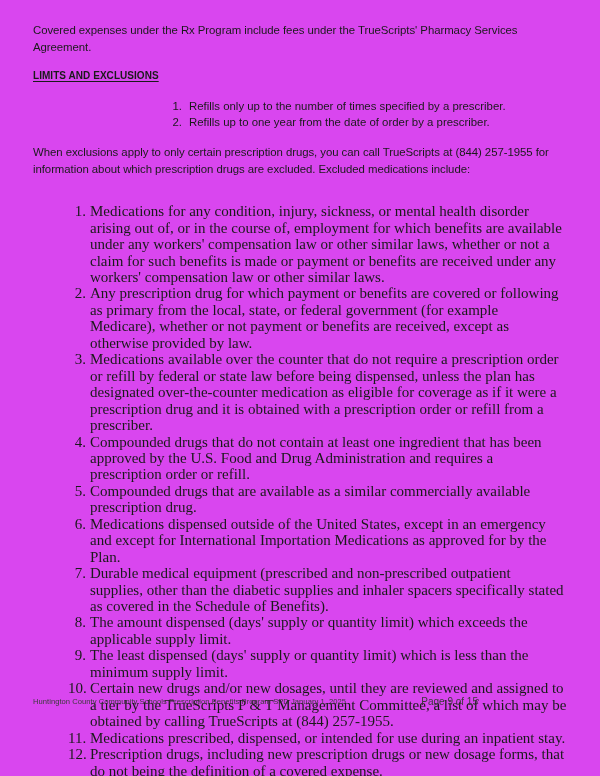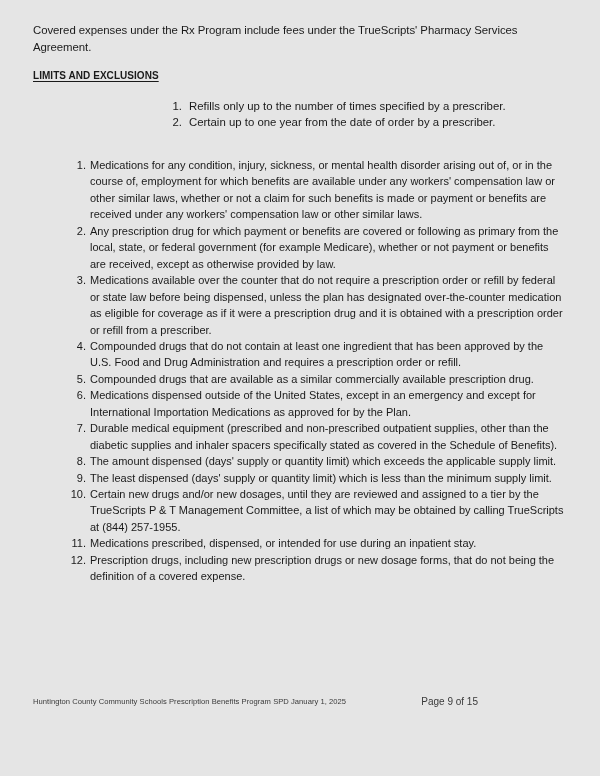--- a/index.html
+++ b/index.html
@@ -14,21 +14,21 @@
     position: relative;
     overflow: hidden;
     font-family: "Liberation Sans", sans-serif;
     color: #1a1a1a;
     -webkit-font-smoothing: antialiased;
   }
 
   .page {
     position: absolute;
     inset: 0;
-    background: #e5e5e5;
+    background: #d946ef;
     padding: 0;
   }
 
   .content {
     position: absolute;
     left: 33px;
     top: 22px;
     width: 534px;
   }
 
@@ -78,24 +78,25 @@
 
   ol.exclusions-list {
     margin: 0;
     padding: 0 0 0 37px;
     list-style: none;
     counter-reset: excl;
   }
   ol.exclusions-list > li {
     counter-increment: excl;
     position: relative;
-    font-size: 11px;
+    font-size: 15px;
     line-height: 16.45px;
     padding-left: 20px;
     margin: 0 0 0 0;
+    font-family: Liberation Serif, serif;
   }
   ol.exclusions-list > li::before {
     content: counter(excl) ".";
     position: absolute;
     left: -2px;
     top: 0;
     width: 18px;
     text-align: right;
   }
 
@@ -130,24 +131,25 @@
 
   <div class="content">
 
     <p class="body-para">Covered expenses under the Rx Program include fees under the TrueScripts' Pharmacy Services Agreement.</p>
 
     <h2 class="section-heading">LIMITS AND EXCLUSIONS</h2>
 
 
     <ol class="refill-list">
       <li>Refills only up to the number of times specified by a prescriber.</li>
-      <li>Certain up to one year from the date of order by a prescriber.</li>
+      <li>Refills up to one year from the date of order by a prescriber.</li>
     </ol>
 
 
+    <p class="body-para">When exclusions apply to only certain prescription drugs, you can call TrueScripts at (844) 257-1955 for information about which prescription drugs are excluded.  Excluded medications include:</p>
 
     <div class="gap-before-exclusions"></div>
 
     <ol class="exclusions-list">
       <li>Medications for any condition, injury, sickness, or mental health disorder arising out of, or in the course of, employment for which benefits are available under any workers' compensation law or other similar laws, whether or not a claim for such benefits is made or payment or benefits are received under any workers' compensation law or other similar laws.</li>
       <li>Any prescription drug for which payment or benefits are covered or following as primary from the local, state, or federal government (for example Medicare), whether or not payment or benefits are received, except as otherwise provided by law.</li>
       <li>Medications available over the counter that do not require a prescription order or refill by federal or state law before being dispensed, unless the plan has designated over-the-counter medication as eligible for coverage as if it were a prescription drug and it is obtained with a prescription order or refill from a prescriber.</li>
       <li>Compounded drugs that do not contain at least one ingredient that has been approved by the U.S. Food and Drug Administration and requires a prescription order or refill.</li>
       <li>Compounded drugs that are available as a similar commercially available prescription drug.</li>
       <li>Medications dispensed outside of the United States, except in an emergency and except for International Importation Medications as approved for by the Plan.</li>

